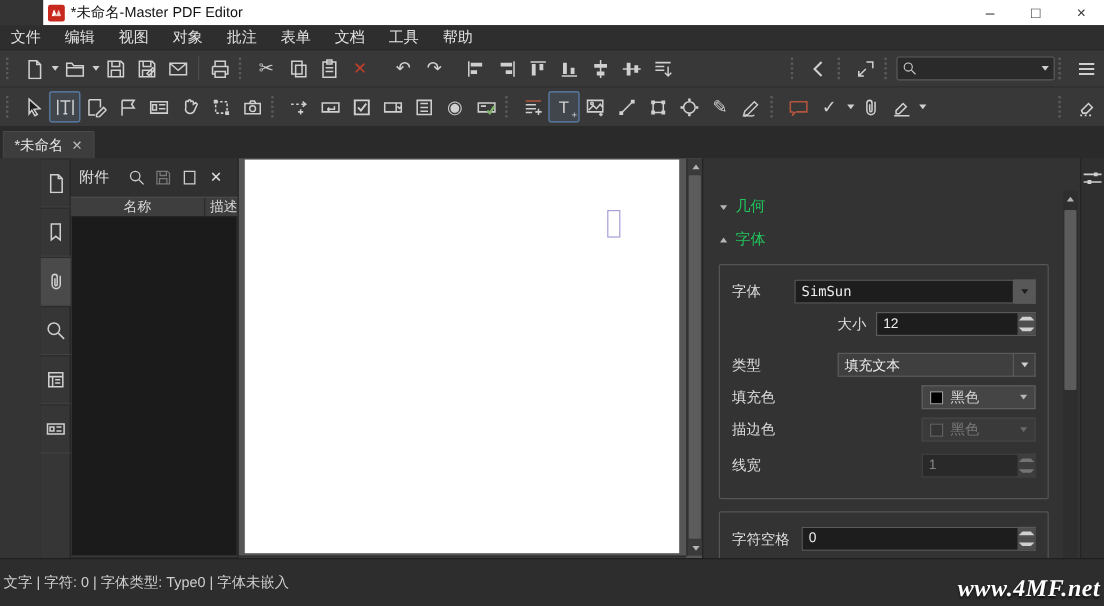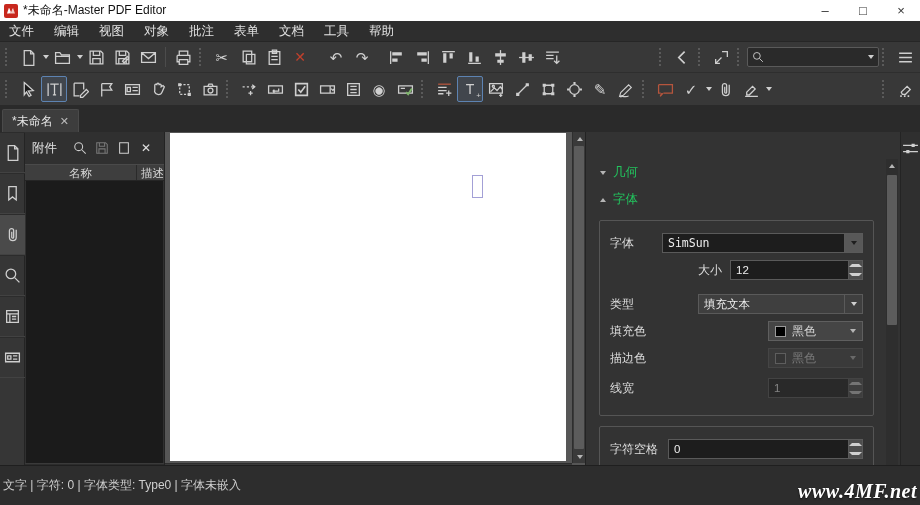--- a/index.html
+++ b/index.html
@@ -1,21 +1,21 @@
 <!DOCTYPE html>
 <html><head>
 <meta charset="utf-8">
 <style>
   * { margin:0; padding:0; box-sizing:border-box; }
   html,body { width:920px; height:505px; overflow:hidden; background:#222; }
   body { font-family:"Liberation Sans","DejaVu Sans",sans-serif; font-size:12px; color:#d6d6d6; }
   .window { position:relative; width:920px; height:505px; background:#343434; overflow:hidden; }
 
   
-  .titlebar { height:21px; background:#ffffff; display:flex; align-items:center; padding-left:4px; color:#111; }
+  .titlebar { height:21px; background:#ffffff; display:flex; align-items:center; padding-left:4px; color:#111;margin-left:36px; }
   .app-logo { width:14px; height:14px; background:#c8281e; border-radius:2px; margin-right:5px; position:relative; flex:0 0 auto; }
   .app-logo::after { content:""; position:absolute; left:3px; top:4px; width:8px; height:6px;
     background:linear-gradient(135deg,#fff 0 50%,#f3c9c4 50% 100%); clip-path:polygon(0 100%,25% 0,50% 80%,75% 10%,100% 100%); }
   .title-text { font-size:12px; }
   .win-controls { margin-left:auto; display:flex; height:100%; }
   .win-btn { width:38px; height:100%; display:flex; align-items:center; justify-content:center; color:#333; font-size:13px; }
 
   
   .menubar { height:21px; background:#2e2e2e; display:flex; align-items:center; padding-left:0; gap:2px; border-bottom:1px solid #262626; }
   .menu-item { padding:2px 9px; color:#e2e2e2; font-size:12.5px; }
@@ -36,21 +36,21 @@
   .searchbox { width:132px; height:20px; background:#2a2a2a; border:1px solid #5a5a5a; border-radius:2px; display:flex; align-items:center; padding:0 4px; gap:3px; }
   .searchbox input { flex:1; background:transparent; border:none; outline:none; color:#ddd; font-size:11px; width:80px; }
   .tsub { position:absolute; right:1px; bottom:1px; font-size:8px; color:#cfcfcf; line-height:1; }
 
   
   .tabbar { height:26px; background:#2a2a2a; display:flex; align-items:flex-end; }
   .tab { height:23px; background:#3d3d3d; border:1px solid #4a4a4a; border-bottom:none; display:flex; align-items:center; gap:7px; padding:0 9px; color:#e6e6e6; border-radius:2px 2px 0 0; margin-left:2px; }
   .tab-close { font-size:11px; color:#bbb; }
 
   
-  .main { position:absolute; top:132px; left:0; right:0; bottom:27px; display:flex; }
+  .main { position:absolute; top:132px; left:0; right:0; bottom:27px; display:flex;padding-left:34px; }
 
   .iconstrip { width:25px; background:#363636; border-right:1px solid #242424; display:flex; flex-direction:column; }
   .strip-btn { width:25px; height:41px; display:flex; align-items:center; justify-content:center; border-bottom:1px solid #424242; border-top:1px solid #2c2c2c; }
   .strip-btn.sel { background:#4a4a4a; }
 
   .leftpanel { width:140px; background:#303030; border-right:1px solid #232323; display:flex; flex-direction:column; position:relative; }
   .lp-head { height:32px; display:flex; align-items:center; padding:0 7px; gap:0; color:#e0e0e0; }
   .lp-title { font-size:12.5px; margin-right:auto; }
   .lp-ic { width:22px; display:flex; justify-content:center; }
   .lp-ic.dim { opacity:.45; }

